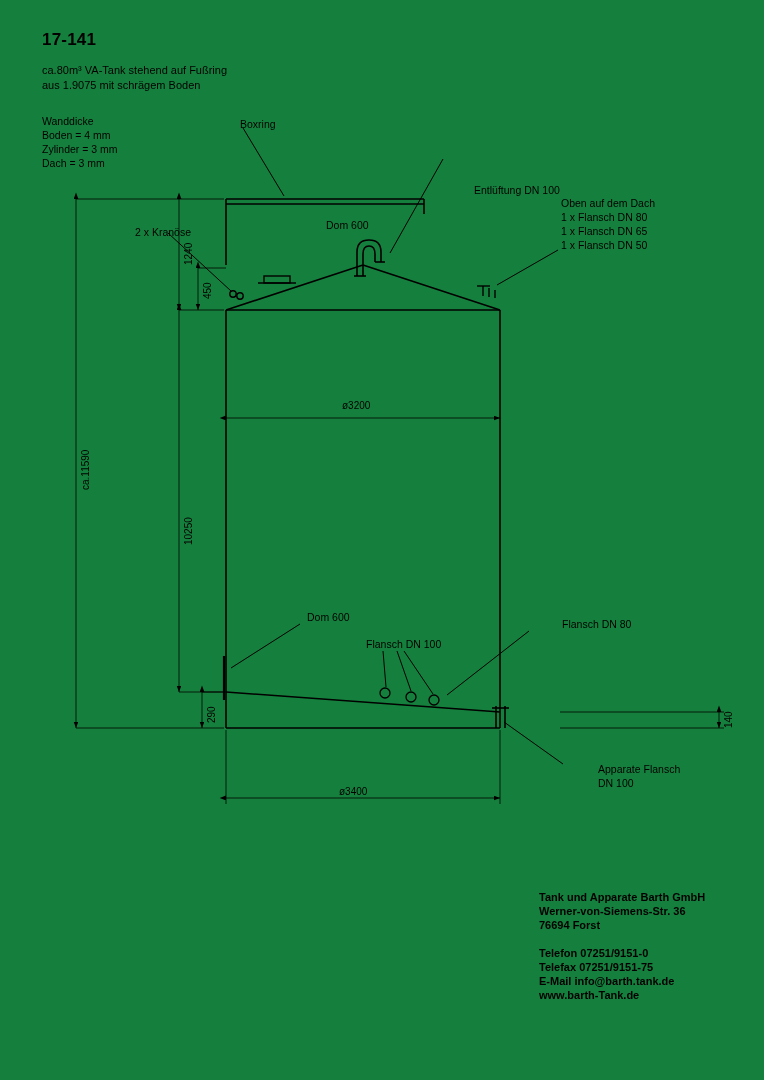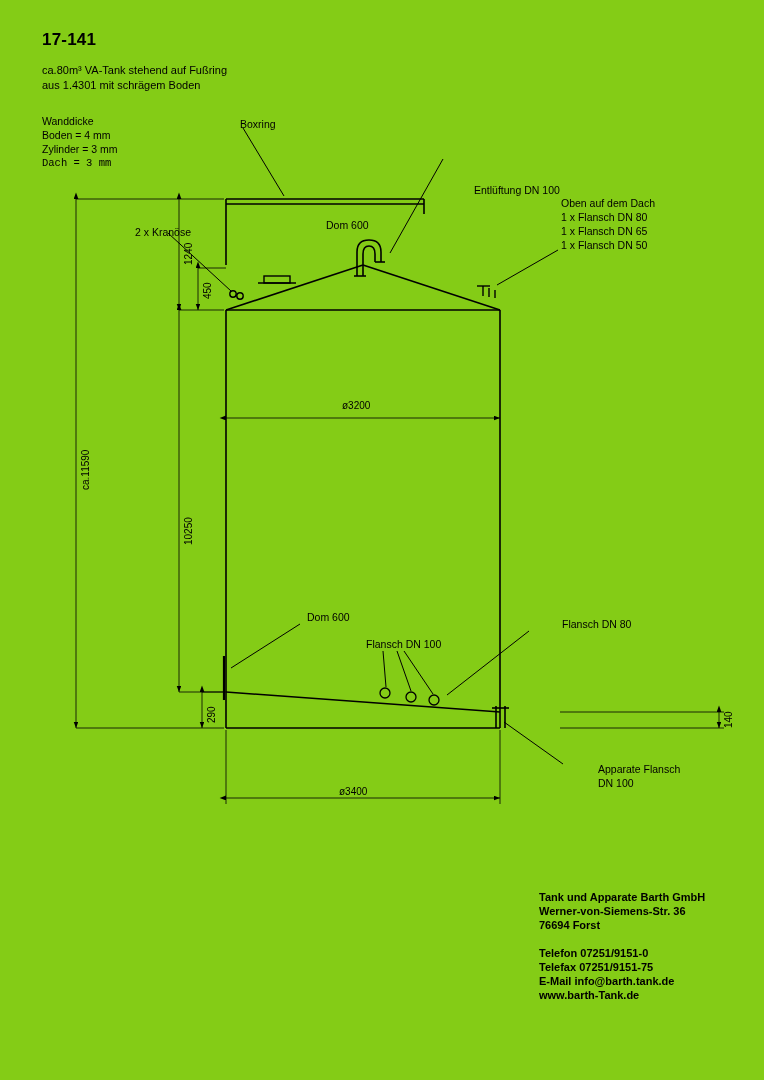--- a/index.html
+++ b/index.html
@@ -8,21 +8,21 @@
     background: #ffffff;
   }
   body {
     font-family: "Liberation Sans", sans-serif;
     color: #000000;
   }
   #page {
     position: relative;
     width: 764px;
     height: 1080px;
-    background: #84cc16;
+    background: #15803d;
     overflow: hidden;
   }
   .abs { position: absolute; }
   .title {
     font-size: 17px;
     font-weight: bold;
     letter-spacing: 0.2px;
   }
   .sub {
     font-size: 11px;
@@ -57,26 +57,26 @@
   svg { display: block; }
   #drawing { position: absolute; left: 0; top: 0; }
 </style>
 </head>
 <body>
 
 <div id="page">
 
   <div class="abs title" style="left:42px; top:30px;">17-141</div>
   <div class="abs sub" style="left:42px; top:53px;">ca.80m³ VA-Tank stehend auf Fußring</div>
-  <div class="abs sub" style="left:42px; top:68px;">aus 1.4301 mit schrägem Boden</div>
+  <div class="abs sub" style="left:42px; top:68px;">aus 1.9075 mit schrägem Boden</div>
 
   <div class="abs note" style="left:42px; top:114px;">Wanddicke</div>
   <div class="abs note" style="left:42px; top:128px;">Boden = 4 mm</div>
   <div class="abs note" style="left:42px; top:142px;">Zylinder = 3 mm</div>
-  <div class="abs note" style="left:42px; top:156px;font-family:Liberation Mono, monospace;">Dach = 3 mm</div>
+  <div class="abs note" style="left:42px; top:156px;">Dach = 3 mm</div>
 
   <div class="abs note" style="left:561px; top:196px;">Oben auf dem Dach</div>
   <div class="abs note" style="left:561px; top:210px;">1 x Flansch DN 80</div>
   <div class="abs note" style="left:561px; top:224px;">1 x Flansch DN 65</div>
   <div class="abs note" style="left:561px; top:238px;">1 x Flansch DN 50</div>
 
   <div class="abs lbl" style="left:209px; top:117px;">Boxring</div>
   <div class="abs lbl" style="left:443px; top:147px;margin-top:36px;">Entlüftung DN 100</div>
   <div class="abs lbl" style="left:104px; top:225px;">2 x Kranöse</div>
   <div class="abs lbl" style="left:295px; top:218px;">Dom 600</div>

